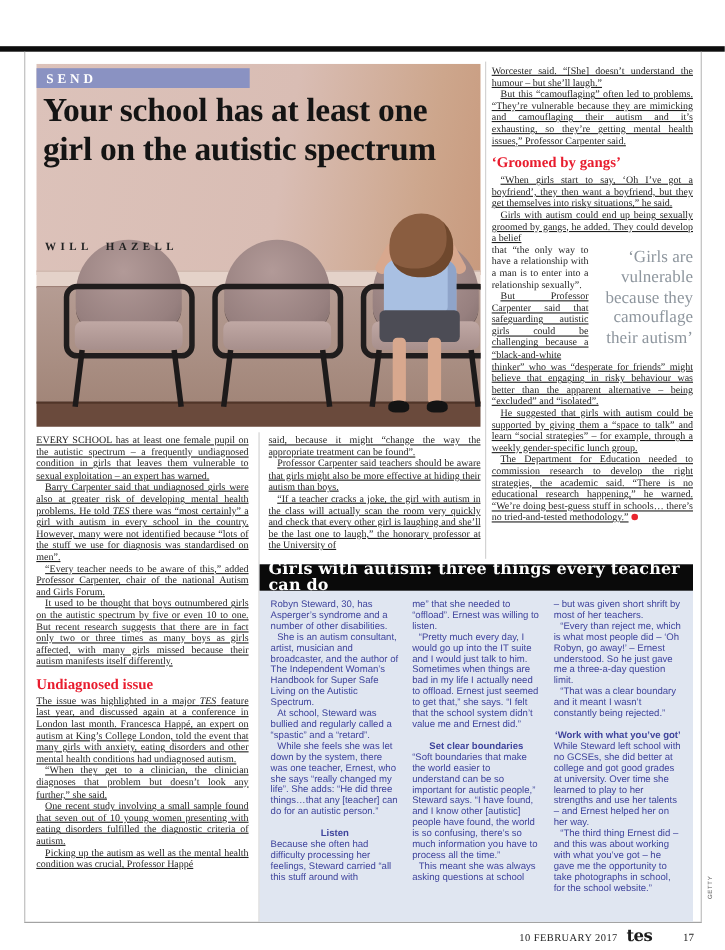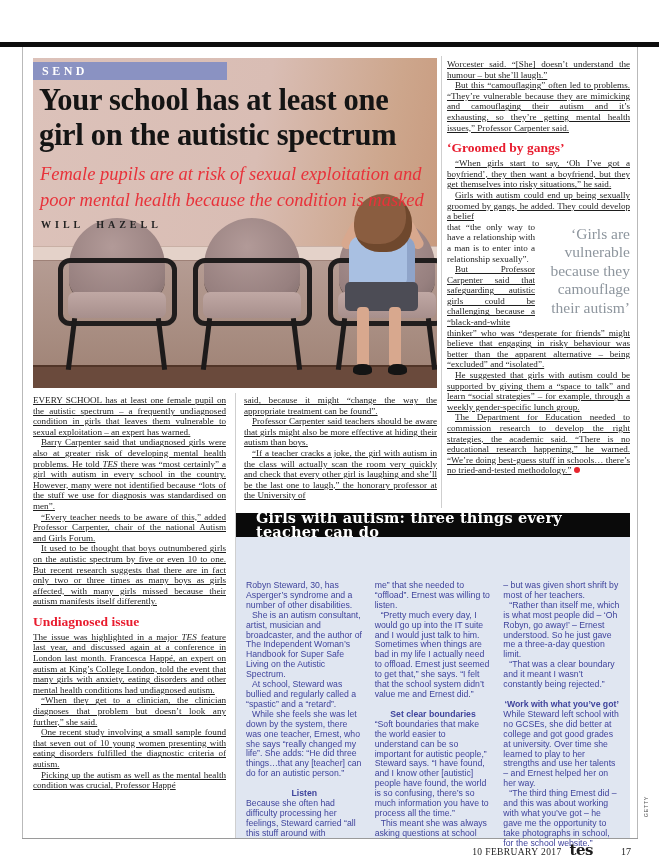--- a/index.html
+++ b/index.html
@@ -74,23 +74,23 @@
         margin:7px 0 3px;text-indent:0;text-align:left;}
   .pullquote{float:right;width:88px;margin:3px 0 3px 7px;text-align:right;text-indent:0;
         font:15.5px/18.5px "Liberation Serif",serif;color:#8e969e;}
   .end-dot{display:inline-block;width:6px;height:6px;border-radius:50%;background:#e8252e;
         margin-left:3px;}
 
   
   .infobox{position:absolute;left:236px;top:513px;width:394px;height:325px;background:#e0e6f1;
         box-sizing:border-box;}
   .infobox-title{background:#0a0a0a;color:#fff;height:24px;display:flex;align-items:center;
-        padding-left:20px;font:bold 14.5px/1 "DejaVu Serif",serif;letter-spacing:0.2px;}
+        padding-left:8px;font:bold 14.5px/1 "DejaVu Serif",serif;letter-spacing:0.2px;}
   .infobox-cols{display:flex;gap:12px;padding:8px 10px 0 10px;}
-  .bcol{flex:1;font:8.7px/9.9px "Liberation Sans",sans-serif;color:#3f449c;margin-top:36px;}
+  .bcol{flex:1;font:8.7px/9.9px "Liberation Sans",sans-serif;color:#3f449c;}
   .bcol p{margin:0;text-indent:6px;}
   .bcol p.noind{text-indent:0;}
   .bhead{font-weight:bold;margin-top:10px !important;text-indent:0 !important;text-align:center;}
   .bcol .ital{}
 
   
   .footer{position:absolute;top:843px;right:28px;display:flex;align-items:baseline;color:#1c1c1c;}
   .footer-date{font:9.5px/1 "Liberation Serif",serif;letter-spacing:0.4px;}
   .footer-logo{font:bold 15px/1 "DejaVu Serif",serif;letter-spacing:-0.5px;margin-left:8px;}
   .footer-page{font:10px/1 "Liberation Serif",serif;margin-left:28px;}
@@ -144,21 +144,20 @@
       <div class="legbone g1"></div>
         <div class="legbone g2"></div>
       <div class="shoe s1"></div>
         <div class="shoe s2"></div>
     </div>
 
     <div class="send-bar">
       <span>SEND</span>
     </div>
     <h1 class="headline">Your school has at least one girl on the autistic spectrum</h1>
-    <p class="standfirst">Female pupils are at risk of sexual exploitation and poor mental health because the condition is masked</p>
     <div class="byline">WILL HAZELL</div>
   </section>
 
   <section class="col col1">
     <p class="noind"><span>EVERY SCHOOL has at least one female pupil on the autistic spectrum – a frequently undiagnosed condition in girls that leaves them vulnerable to sexual exploitation – an expert has warned.</span></p>
     <p><span>Barry Carpenter said that undiagnosed girls were also at greater risk of developing mental health problems. He told </span><i>TES</i><span> there was “most certainly” a girl with autism in every school in the country. However, many were not identified because “lots of the stuff we use for diagnosis was standardised on men”.</span></p>
     <p><span>“Every teacher needs to be aware of this,” added Professor Carpenter, chair of the national Autism and Girls Forum.</span></p>
     <p><span>It used to be thought that boys outnumbered girls on the autistic spectrum by five or even 10 to one. But recent research suggests that there are in fact only two or three times as many boys as girls affected, with many girls missed because their autism manifests itself differently.</span></p>
     <h2 class="redhead">Undiagnosed issue</h2>
     <p class="noind"><span>The issue was highlighted in a major </span><i>TES</i><span> feature last year, and discussed again at a conference in London last month. Francesca Happé, an expert on autism at King’s College London, told the event that many girls with anxiety, eating disorders and other mental health conditions had undiagnosed autism.</span></p>
@@ -199,21 +198,21 @@
       </div>
       <div class="bcol">
         <p class="noind"><span>me” that she needed to “offload”. Ernest was willing to listen.</span></p>
         <p><span>“Pretty much every day, I would go up into the IT suite and I would just talk to him. Sometimes when things are bad in my life I actually need to offload. Ernest just seemed to get that,” she says. “I felt that the school system didn’t value me and Ernest did.”</span></p>
         <p class="bhead">Set clear boundaries</p>
         <p class="noind"><span>“Soft boundaries that make the world easier to understand can be so important for autistic people,” Steward says. “I have found, and I know other [autistic] people have found, the world is so confusing, there’s so much information you have to process all the time.”</span></p>
         <p><span>This meant she was always asking questions at school</span></p>
       </div>
       <div class="bcol">
         <p class="noind"><span>– but was given short shrift by most of her teachers.</span></p>
-        <p><span>“Rather than itself me, which is what most people did – ‘Oh Robyn, go away!’ – Ernest understood. So he just gave me a three-a-day question limit.</span></p>
+        <p><span>“Every than reject me, which is what most people did – ‘Oh Robyn, go away!’ – Ernest understood. So he just gave me a three-a-day question limit.</span></p>
         <p><span>“That was a clear boundary and it meant I wasn’t constantly being rejected.”</span></p>
         <p class="bhead">‘Work with what you’ve got’</p>
         <p class="noind"><span>While Steward left school with no GCSEs, she did better at college and got good grades at university. Over time she learned to play to her strengths and use her talents – and Ernest helped her on her way.</span></p>
         <p><span>“The third thing Ernest did – and this was about working with what you’ve got – he gave me the opportunity to take photographs in school, for the school website.”</span></p>
       </div>
     </div>
   </section>
 
   <div class="credit">GETTY</div>
 

